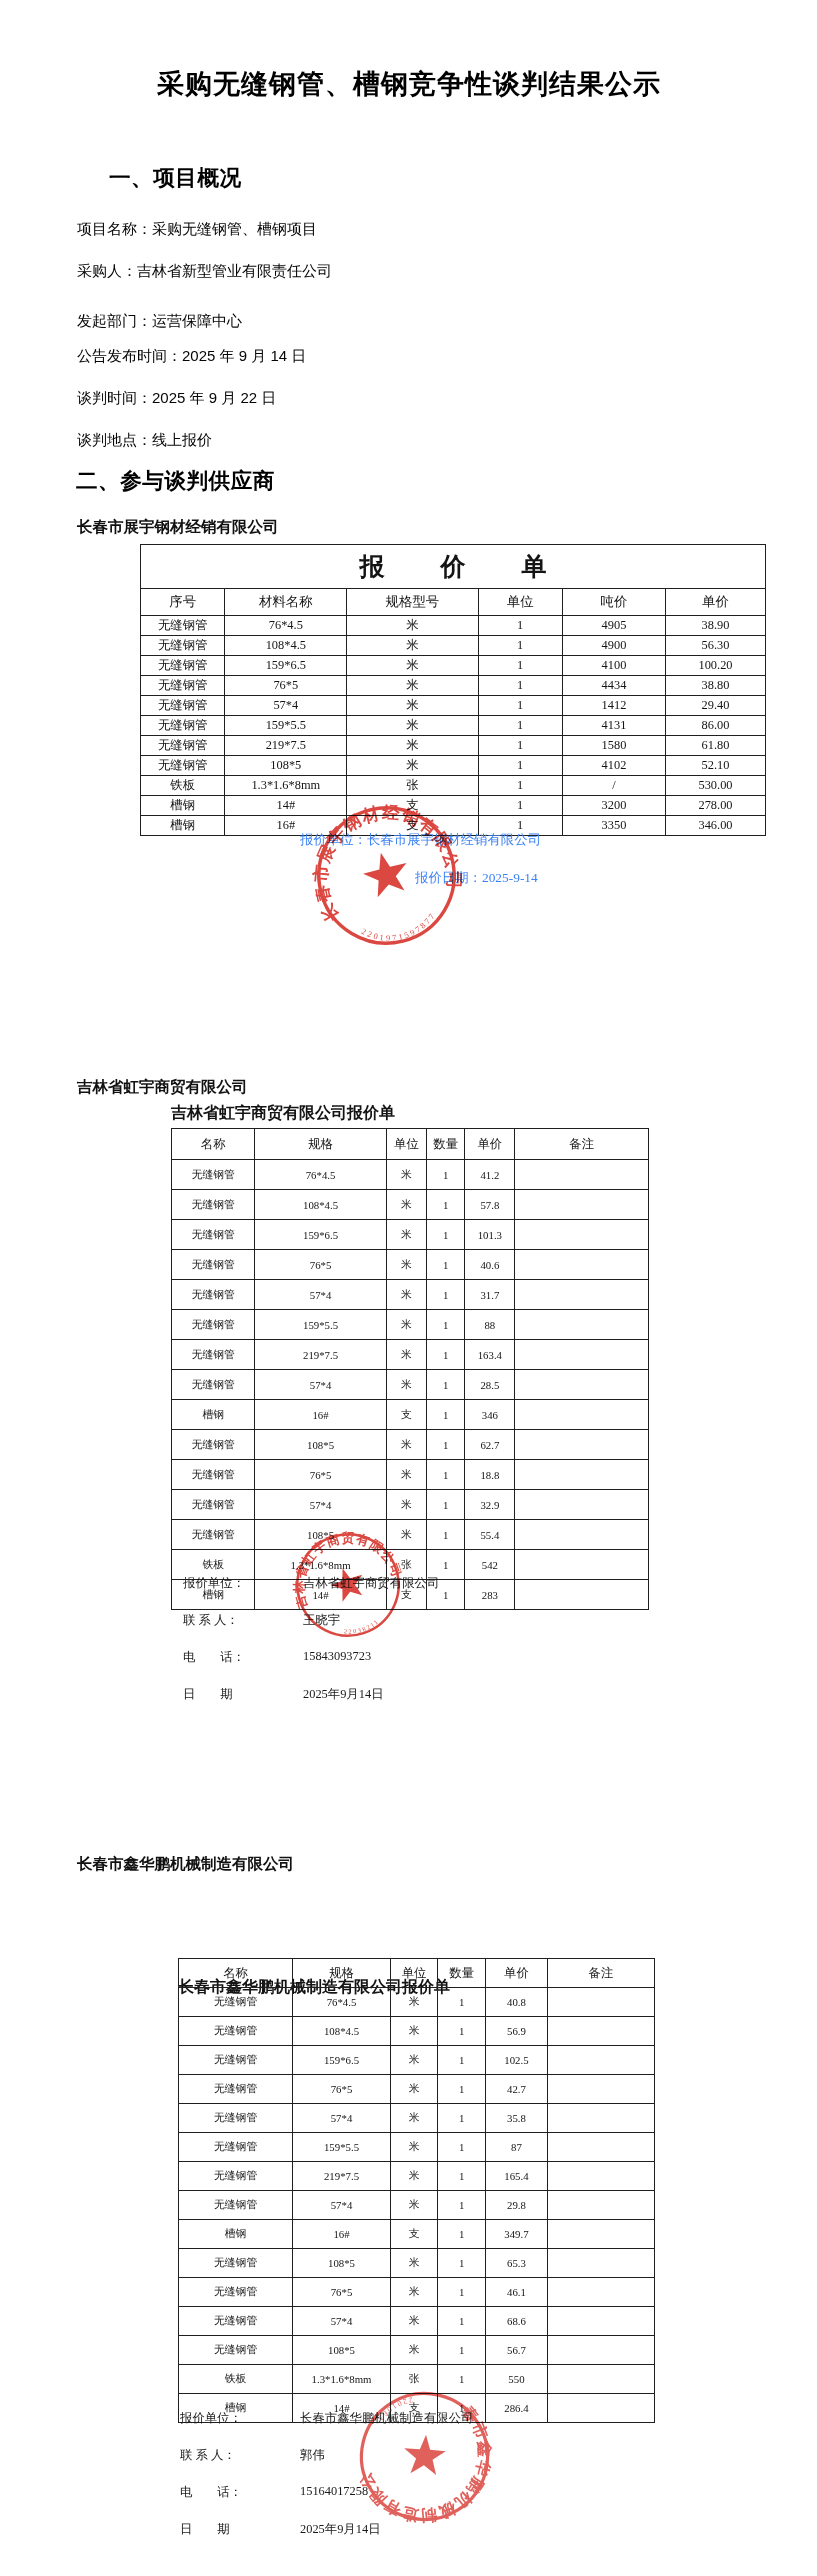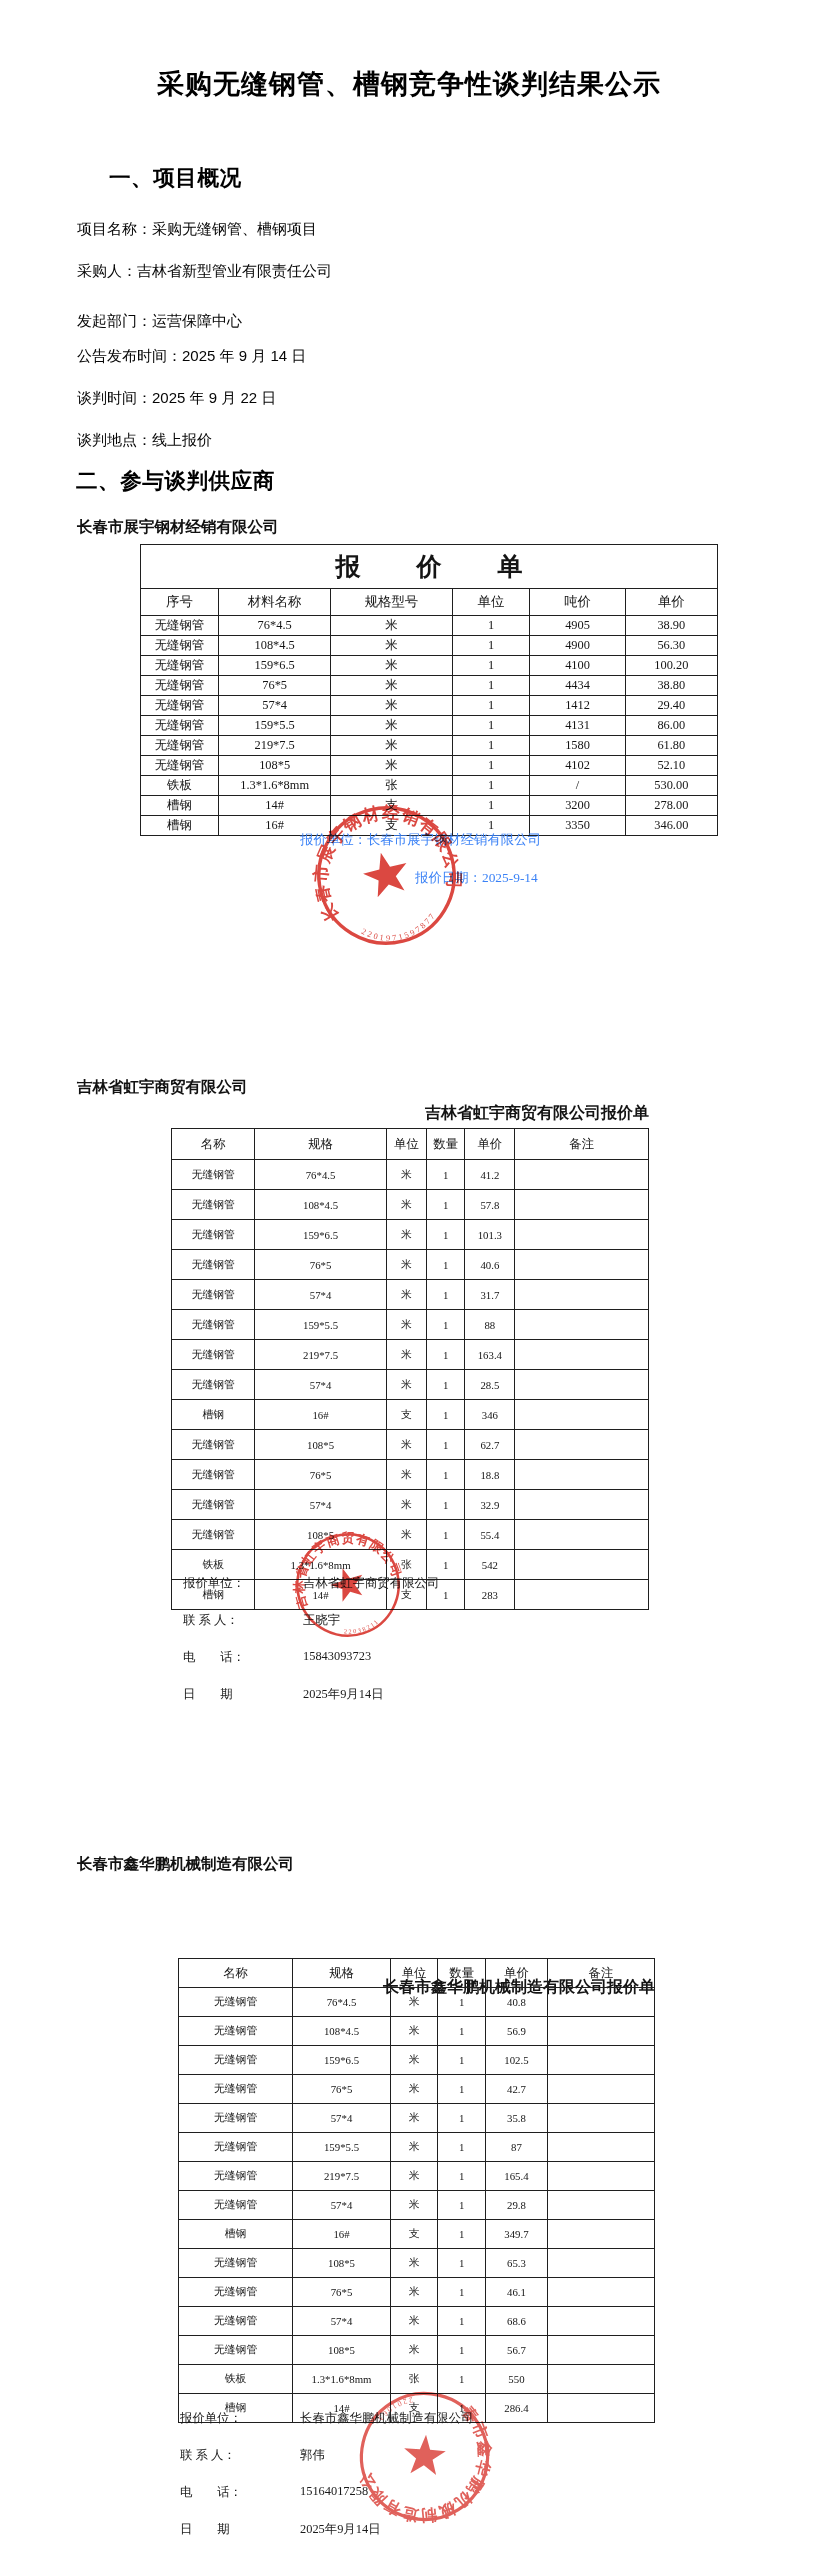--- a/index.html
+++ b/index.html
@@ -6,27 +6,27 @@
   .page{
     position:relative;width:818px;height:3349px;background:#ffffff;
     margin:0 auto;overflow:hidden;color:#000;
     font-family:"Liberation Sans","DejaVu Sans",sans-serif;
   }
   .abs{position:absolute;}
   .doc-title{top:66px;left:0;width:818px;text-align:center;font-size:27px;font-weight:700;letter-spacing:1px;}
   .sec-heading{left:76px;font-size:21.6px;font-weight:700;letter-spacing:0.5px;}
   .body-line{left:77px;font-size:15px;line-height:20.6px;color:#050505;}
   .supplier-name{left:77px;font-size:15.5px;font-weight:600;font-family:"Liberation Serif","DejaVu Serif",serif;color:#111;}
-  .qtable-title{text-align:right;font-size:16px;font-weight:700;font-family:"Liberation Serif","DejaVu Serif",serif;color:#141414;}
+  .qtable-title{text-align:left;font-size:16px;font-weight:700;font-family:"Liberation Serif","DejaVu Serif",serif;color:#141414;}
   table.quote{border-collapse:collapse;table-layout:fixed;background:transparent;}
   table.quote td, table.quote th{border:1px solid #1f1f1f;text-align:center;vertical-align:middle;
     font-family:"Liberation Serif","DejaVu Serif",serif;color:#141414;overflow:hidden;white-space:nowrap;}
   table.quote{border:1.5px solid #1f1f1f;}
   
-  .t1{width:578px;}
+  .t1{width:626px;}
   .t1 .cap td{height:41px;font-size:25px;font-weight:600;letter-spacing:56px;text-indent:56px;}
   .t1 th{height:24px;font-size:13.4px;font-weight:500;border-bottom:2.6px double #1f1f1f;}
   .t1 td{height:16.5px;font-size:12.4px;}
   
   .t2{width:478px;}
   .t2 th{height:28px;font-size:12.4px;font-weight:500;border-bottom:2.6px double #1f1f1f;}
   .t2 td{height:27px;font-size:10.8px;}
   .t3{width:477px;}
   .t3 th{height:26px;font-size:12.4px;font-weight:500;border-bottom:1.5px solid #1f1f1f;}
   .t3 td{height:26px;font-size:10.8px;}

